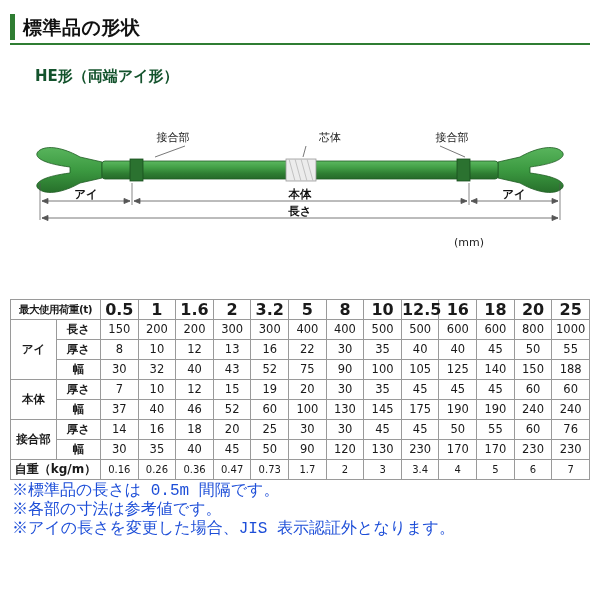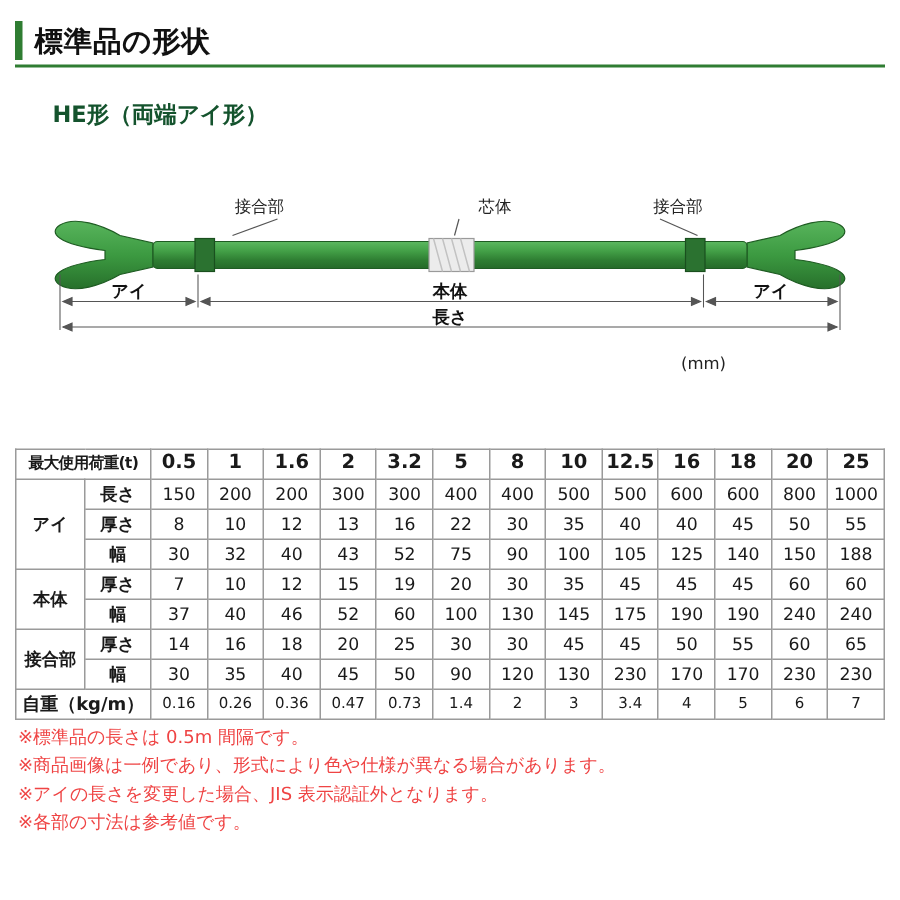--- a/index.html
+++ b/index.html
@@ -129,21 +129,21 @@
     width: 44px;
     font-size: 11.5px;
     font-weight: bold;
   }
   table.spec th.corner {
     font-size: 10.5px;
     font-weight: bold;
     letter-spacing: -0.5px;
   }
   table.spec th.colhead {
-    font-size: 13px;
+    font-size: 16px;
     font-weight: bold;
     text-align: center;
   }
   table.spec td.val {
     font-size: 11.5px;
   }
   table.spec .selfwt {
     font-size: 12px;
     font-weight: bold;
   }
@@ -152,24 +152,25 @@
   }
 
   
   .notes {
     position: absolute;
     left: 12px;
     top: 482px;
     width: 576px;
   }
   .note {
-    font-size: 12px;
-    color: #ef4444;
+    font-size: 16px;
+    color: #1d4ed8;
     line-height: 19px;
     white-space: nowrap;
+    font-family: Liberation Mono, monospace;
   }
 </style>
 </head>
 <body>
 
 <div class="page">
 
   <div class="header">
     <div class="header-bar"></div>
     <div class="header-title">標準品の形状</div>
@@ -389,21 +390,21 @@
           <td class="val">18</td>
           <td class="val">20</td>
           <td class="val">25</td>
           <td class="val">30</td>
           <td class="val">30</td>
           <td class="val">45</td>
           <td class="val">45</td>
           <td class="val">50</td>
           <td class="val">55</td>
           <td class="val">60</td>
-          <td class="val">65</td>
+          <td class="val">76</td>
         </tr>
         <tr>
           <th class="rowhead-sub">幅</th>
           <td class="val">30</td>
           <td class="val">35</td>
           <td class="val">40</td>
           <td class="val">45</td>
           <td class="val">50</td>
           <td class="val">90</td>
           <td class="val">120</td>
@@ -415,33 +416,32 @@
           <td class="val">230</td>
         </tr>
 
         <tr class="selfwt-row">
           <th class="selfwt" colspan="2">自重（kg/m）</th>
           <td class="val">0.16</td>
           <td class="val">0.26</td>
           <td class="val">0.36</td>
           <td class="val">0.47</td>
           <td class="val">0.73</td>
-          <td class="val">1.4</td>
+          <td class="val">1.7</td>
           <td class="val">2</td>
           <td class="val">3</td>
           <td class="val">3.4</td>
           <td class="val">4</td>
           <td class="val">5</td>
           <td class="val">6</td>
           <td class="val">7</td>
         </tr>
       </tbody>
     </table>
   </div>
 
   <div class="notes">
     <div class="note">※標準品の長さは 0.5m 間隔です。</div>
-    <div class="note">※商品画像は一例であり、形式により色や仕様が異なる場合があります。</div>
+    <div class="note">※各部の寸法は参考値です。</div>
     <div class="note">※アイの長さを変更した場合、JIS 表示認証外となります。</div>
-    <div class="note">※各部の寸法は参考値です。</div>
   </div>
 
 </div>
 
 </body></html>

